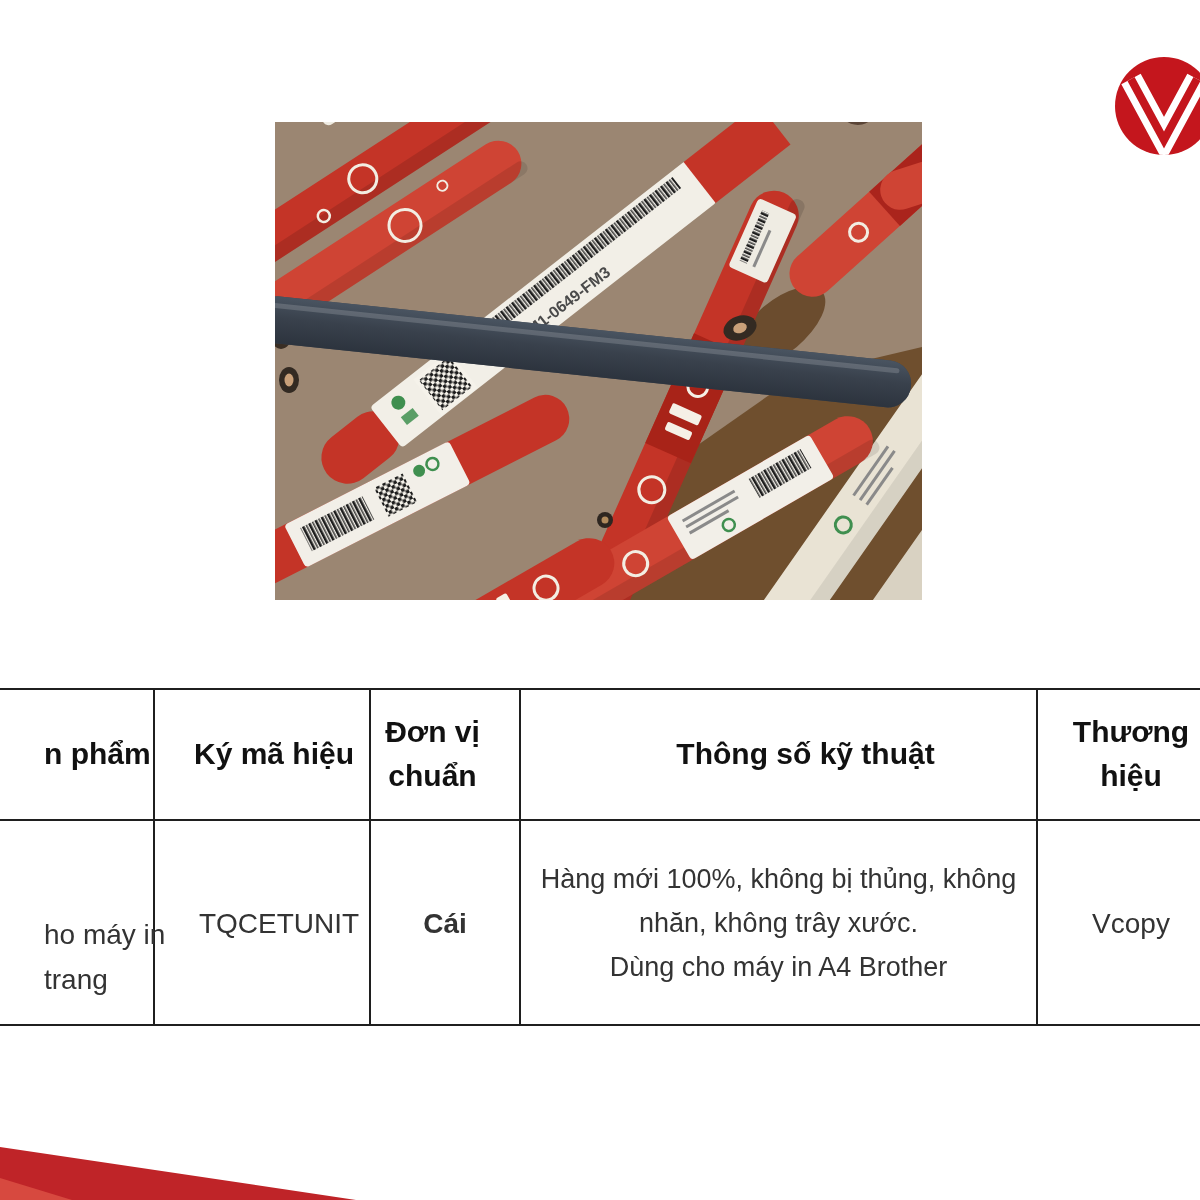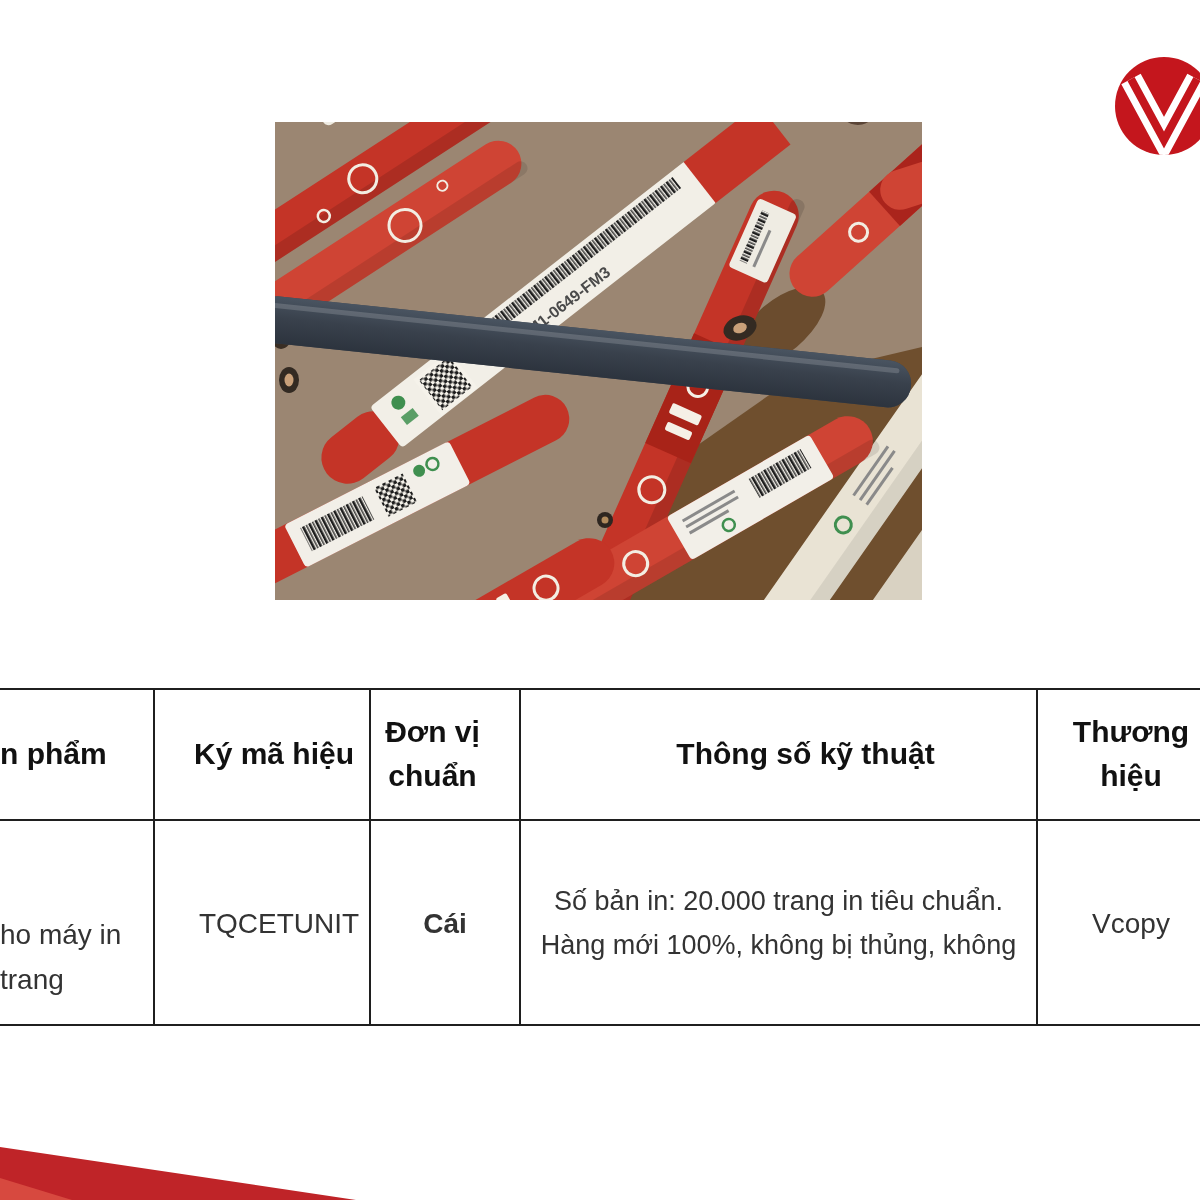--- a/index.html
+++ b/index.html
@@ -14,21 +14,21 @@
   
   .hline{position:absolute;left:0;width:1200px;height:2px;background:#1f1f1f;}
   .vline{position:absolute;top:688px;height:338px;width:2px;background:#1f1f1f;}
   
   .cell{
     position:absolute;
     display:flex;flex-direction:column;
     align-items:center;justify-content:center;
     text-align:center;
   }
-  .cell.left{align-items:flex-start;text-align:center;}
+  .cell.left{align-items:flex-start;text-align:center;padding-left:44px;}
   .hdr{font-weight:bold;font-size:30px;color:#111111;line-height:44px;white-space:nowrap;}
   .body-txt{font-size:28px;color:#333333;line-height:45px;white-space:nowrap;}
   .spec-txt{font-size:27px;color:#333333;line-height:44px;white-space:nowrap;}
   .hrow{top:688px;height:132px;}
   .drow{top:820px;height:206px;}
 </style>
 </head>
 <body>
 
 <svg class="abs" style="left:275px;top:122px;" width="647" height="478" viewBox="0 0 647 478" role="img">
@@ -222,22 +222,23 @@
   <div class="body-txt">ho máy in</div>
   <div class="body-txt">trang</div>
 </div>
 <div class="cell drow" style="left:162px;width:234px;">
   <div class="body-txt">TQCETUNIT</div>
 </div>
 <div class="cell drow" style="left:371px;width:148px;font-weight:bold;">
   <div class="body-txt">Cái</div>
 </div>
 <div class="cell drow" style="left:521px;width:515px;">
-  <div class="spec-txt">Số bản in: 20.000 trang in tiêu chuẩn.</div>
   <div class="spec-txt">Hàng mới 100%, không bị thủng, không</div>
+  <div class="spec-txt">nhăn, không trây xước.</div>
+  <div class="spec-txt">Dùng cho máy in A4 Brother</div>
 </div>
 <div class="cell drow" style="left:1038px;width:186px;">
   <div class="body-txt">Vcopy</div>
 </div>
 
 <svg class="abs" style="left:0;top:1144px;" width="360" height="56" viewBox="0 0 360 56" role="img">
   <polygon points="0,3 356,56 0,56" fill="#bf2428"></polygon>
   <polygon points="0,34 72,56 0,56" fill="#d7493f"></polygon>
 </svg>
 

